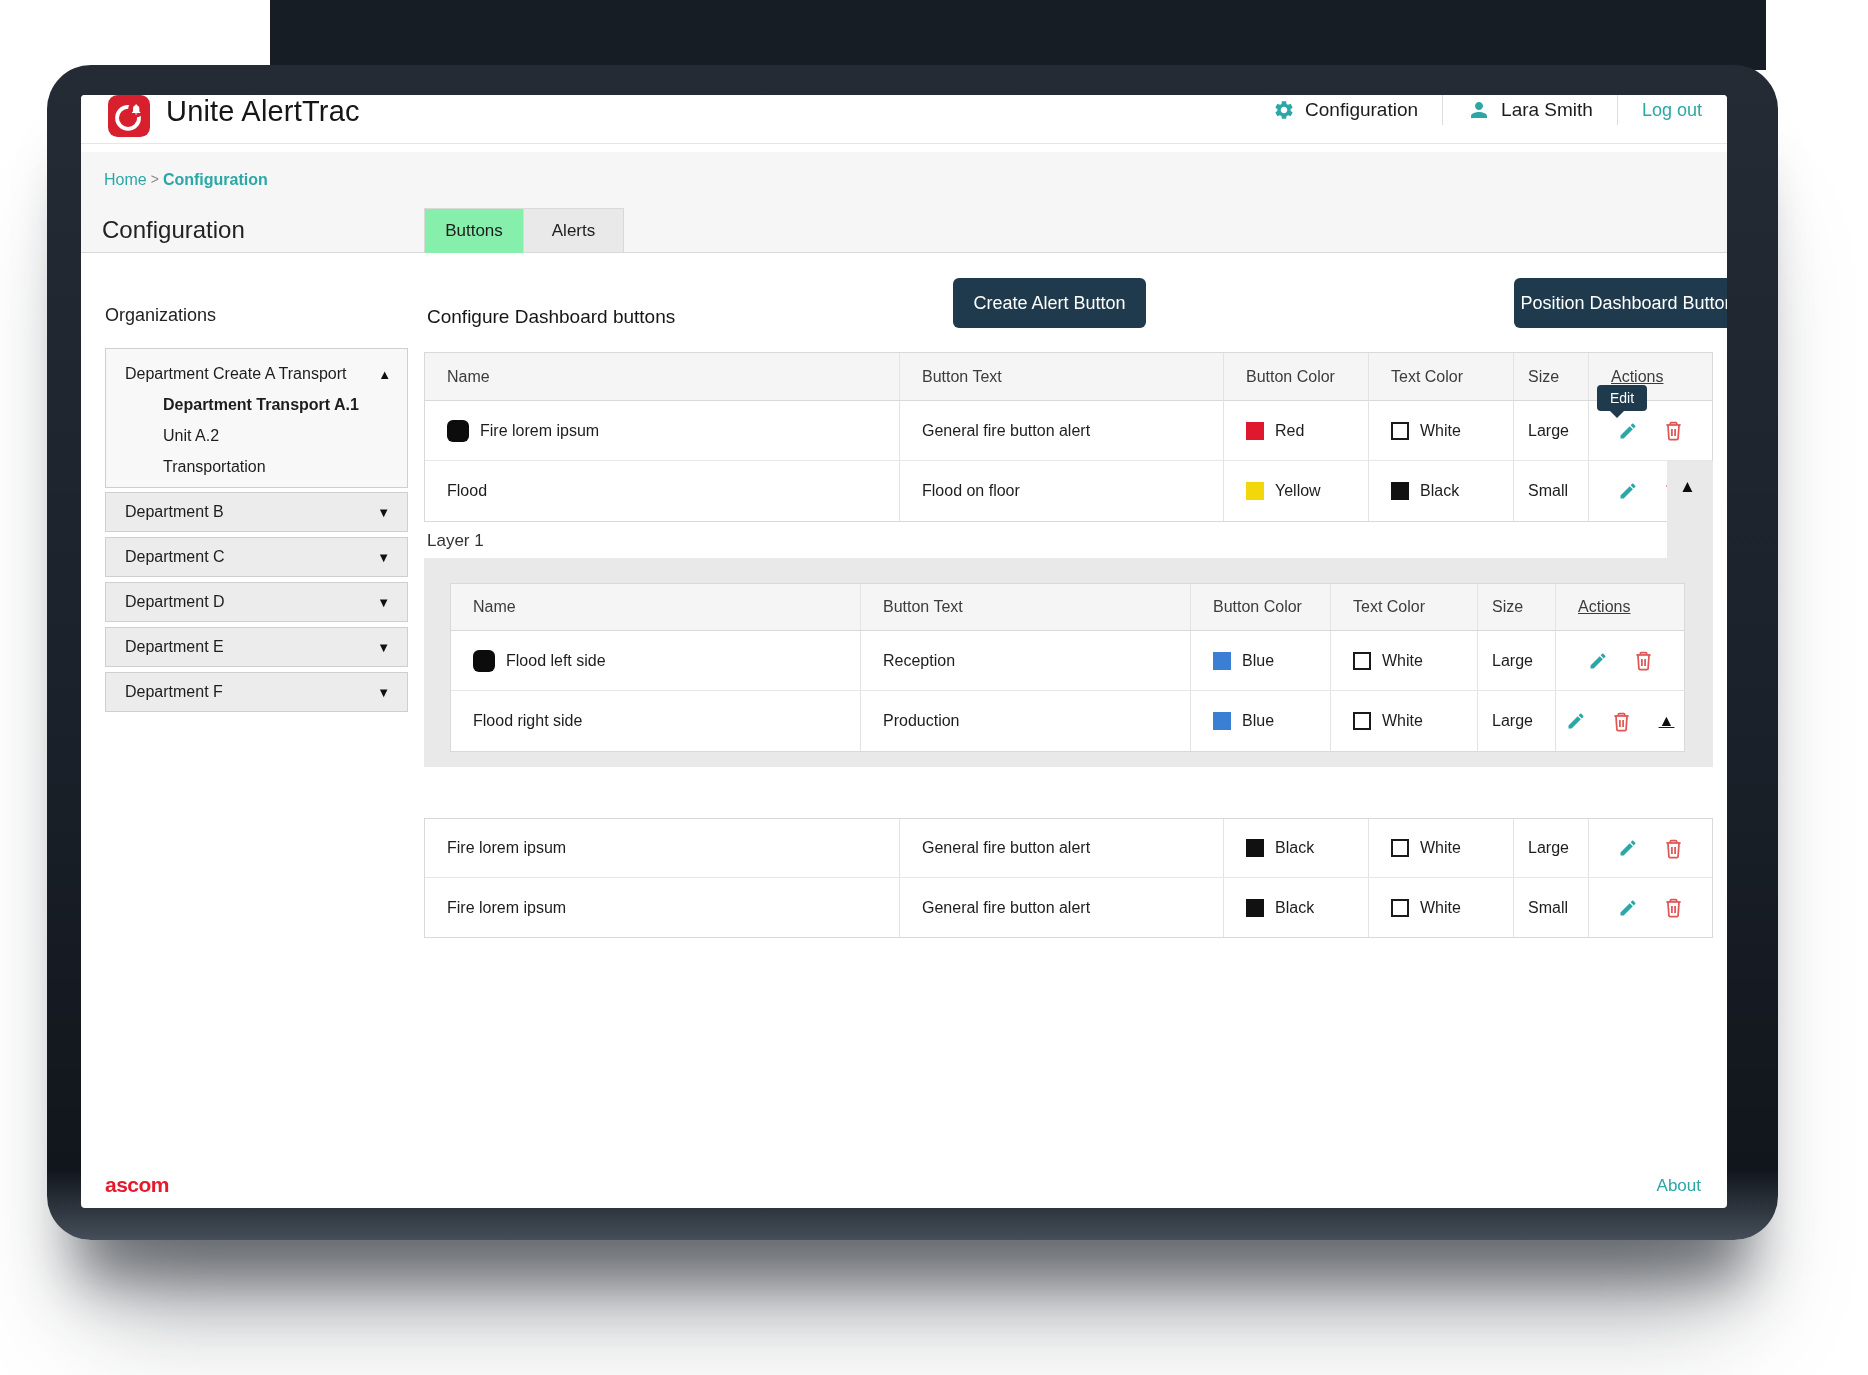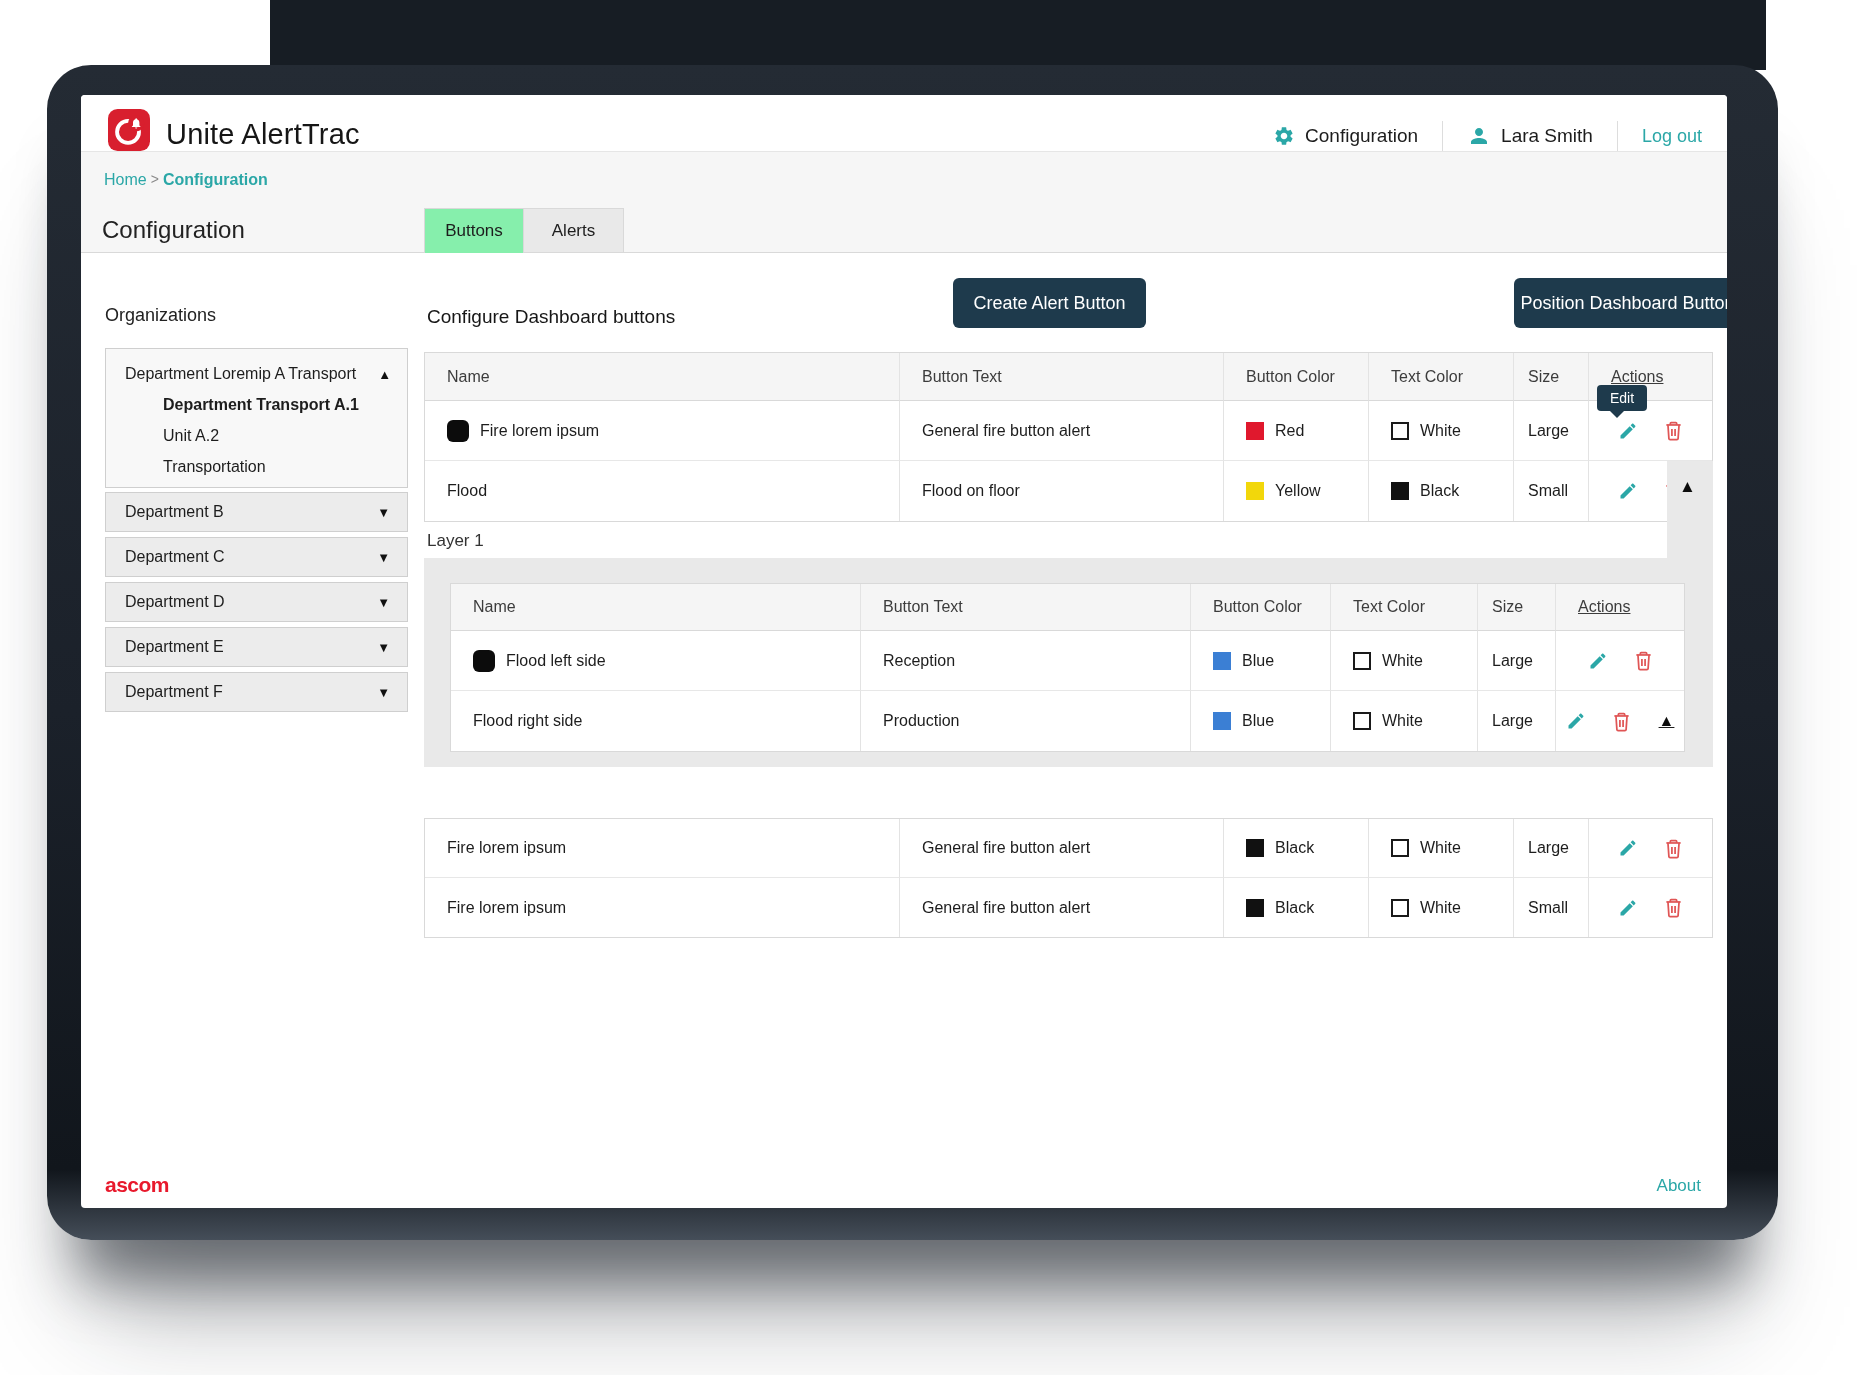--- a/index.html
+++ b/index.html
@@ -7,22 +7,22 @@
   .stage { position:relative; width:1868px; height:1375px; }
 
   
   .top-bleed { position:absolute; left:270px; top:0; width:1496px; height:70px; background:#171d24; }
   .frame { position:absolute; left:47px; top:65px; width:1731px; height:1175px; border-radius:44px;
            background:linear-gradient(180deg,#242b34 0%,#1b212a 55%,#11161c 94%,#454e59 100%);
            box-shadow:0 70px 55px -30px rgba(25,31,40,.50), 0 115px 105px -48px rgba(25,31,40,.35); }
   .screen { position:absolute; left:34px; top:30px; width:1646px; height:1113px; background:#fff; border-radius:4px; overflow:hidden; }
 
   
-  .topbar { position:absolute; left:0; top:0; width:1646px; height:57px; background:#fff; border-bottom:1px solid #e6e6e6;
-            display:flex; align-items:flex-end; padding:0 25px 0 27px; }
+  .topbar { position:absolute; left:0; top:0; width:1646px; height:49px; background:#fff; border-bottom:1px solid #e6e6e6;
+            display:flex; align-items:flex-start; padding:0 25px 0 27px; }
   .logo { width:42px; height:42px; flex:0 0 auto; }
   .app-title { font-size:29px; color:#161616; font-weight:500; margin-left:16px; letter-spacing:.2px; }
   .topnav { margin-left:auto; display:flex; align-items:center; }
   .topnav .item { display:flex; align-items:center; gap:10px; font-size:19px; color:#1c1c1c; cursor:pointer; }
   .vdiv { width:1px; height:30px; background:#ddd; margin:0 24px; }
   .logout { font-size:18px; color:#2ba7a7; cursor:pointer; }
 
   
   .graybar { position:absolute; left:0; top:57px; width:1646px; height:101px; background:#f6f6f6; border-bottom:1px solid #d9d9d9; }
   .crumbs { position:absolute; left:23px; top:19px; font-size:16px; display:flex; gap:4px; align-items:flex-start; }
@@ -132,21 +132,21 @@
         <div class="page-title">Configuration</div>
         <div class="tabs">
           <div class="tab active">Buttons</div>
           <div class="tab inactive">Alerts</div>
         </div>
       </div>
 
       <div class="org-heading">Organizations</div>
       <div class="org-open">
         <div class="head">
-          <span>Department Loremip A Transport</span>
+          <span>Department Create A Transport</span>
           <span class="arr">▲</span>
         </div>
         <div class="child sel">Department Transport A.1</div>
         <div class="child">Unit A.2</div>
         <div class="child">Transportation</div>
       </div>
       <div class="org-closed" style="top:397px">
         <span>Department B</span>
         <span class="arr">▼</span>
       </div>

